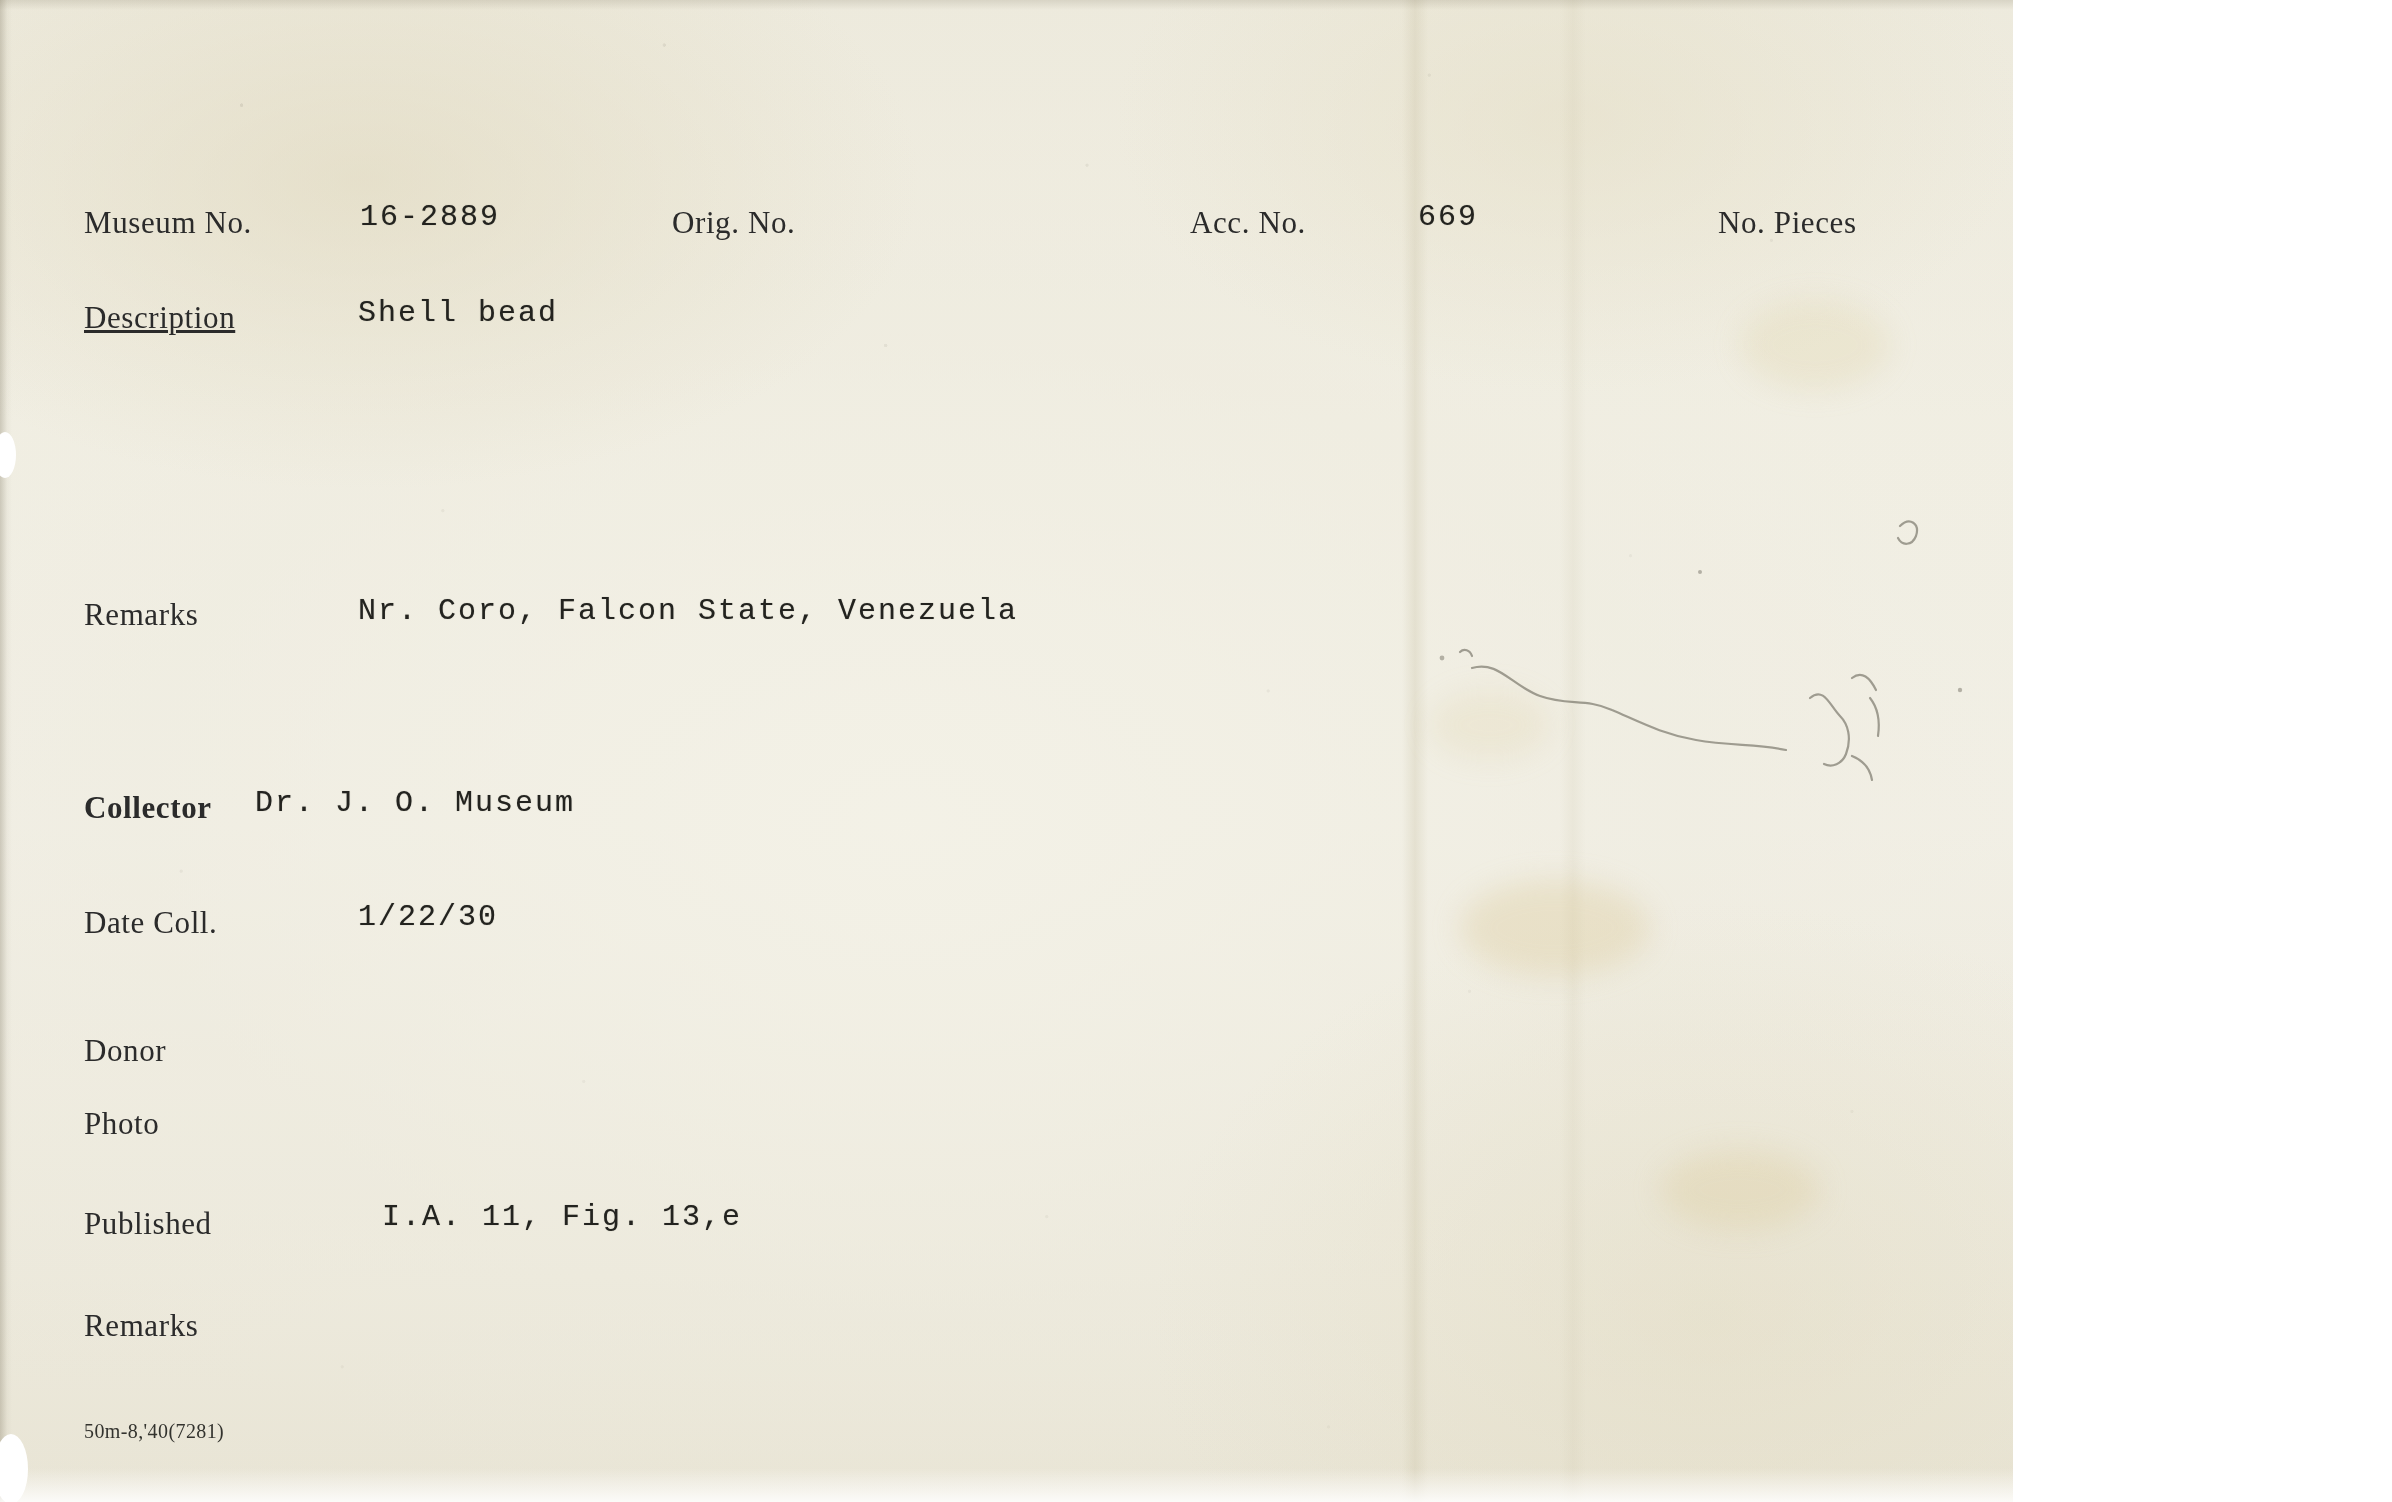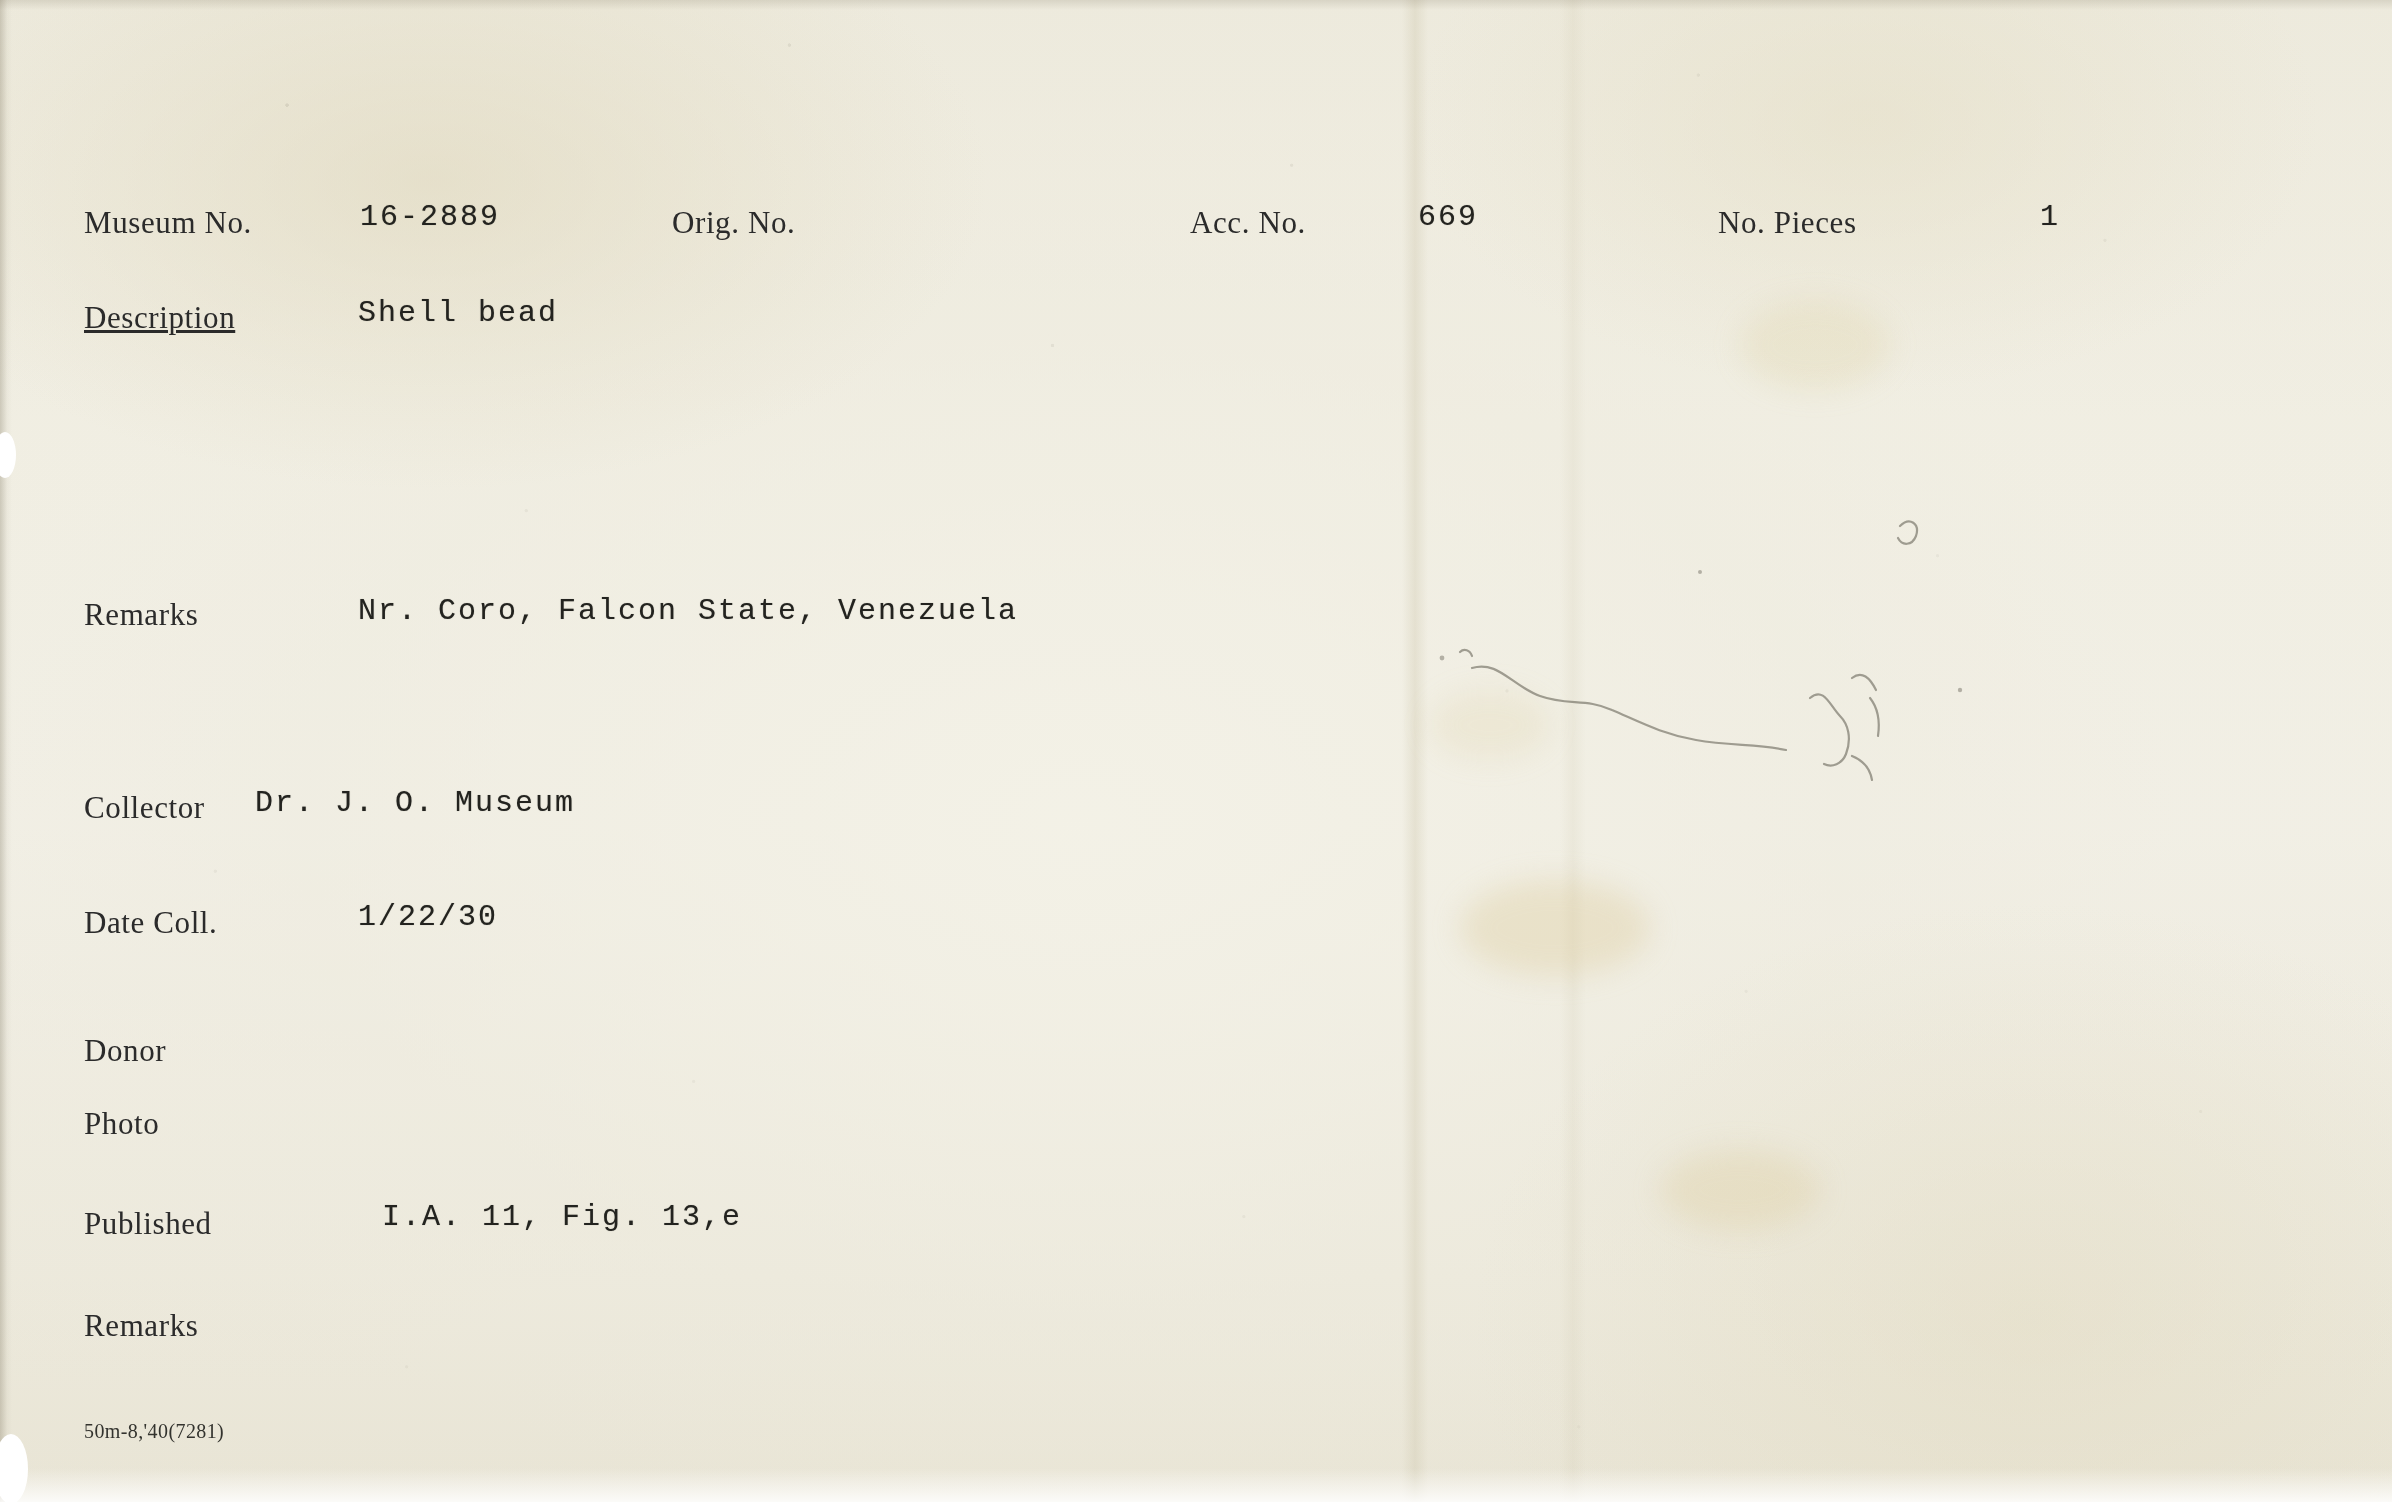--- a/index.html
+++ b/index.html
@@ -5,21 +5,21 @@
   html, body {
     margin: 0;
     padding: 0;
     background: #ffffff;
   }
   body {
     font-family: "Liberation Serif", serif;
   }
   .card {
     position: relative;
-    width: 2392px;
+    width: 2013px;
     height: 1502px;
     overflow: hidden;
     background:
       radial-gradient(ellipse 900px 500px at 18% 12%, rgba(222,214,186,0.55) 0%, rgba(222,214,186,0.0) 62%),
       radial-gradient(ellipse 700px 420px at 78% 8%, rgba(226,219,192,0.45) 0%, rgba(226,219,192,0) 65%),
       radial-gradient(ellipse 800px 600px at 85% 88%, rgba(224,216,188,0.40) 0%, rgba(224,216,188,0) 70%),
       radial-gradient(ellipse 1100px 700px at 45% 55%, rgba(243,241,230,0.9) 0%, rgba(236,233,219,0.5) 70%, rgba(230,226,208,0.2) 100%),
       linear-gradient(180deg, #efece0 0%, #f3f1e7 28%, #f4f2ea 55%, #eeebdf 85%, #e9e5d6 100%);
   }
   
@@ -172,21 +172,21 @@
 
   <div class="label" style="left:1718px; top:205px;">No. Pieces</div>
   <div class="typed" style="left:2040px; top:200px;">1</div>
 
   <div class="label" style="left:84px; top:300px;text-decoration:underline;">Description</div>
   <div class="typed" style="left:358px; top:296px;">Shell bead</div>
 
   <div class="label" style="left:84px; top:597px;">Remarks</div>
   <div class="typed" style="left:358px; top:594px;">Nr. Coro, Falcon State, Venezuela</div>
 
-  <div class="label" style="left:84px; top:790px;">Collector</div>
+  <div class="label" style="left:84px; top:790px;font-weight:bold;">Collector</div>
   <div class="typed" style="left:255px; top:786px;">Dr. J. O. Museum</div>
 
   <div class="label" style="left:84px; top:905px;">Date Coll.</div>
   <div class="typed" style="left:358px; top:900px;">1/22/30</div>
 
   <div class="label" style="left:84px; top:1005px;margin-top:28px;">Donor</div>
 
   <div class="label" style="left:84px; top:1106px;">Photo</div>
   <div class="typed" style="left:358px; top:1102px;"></div>
 

